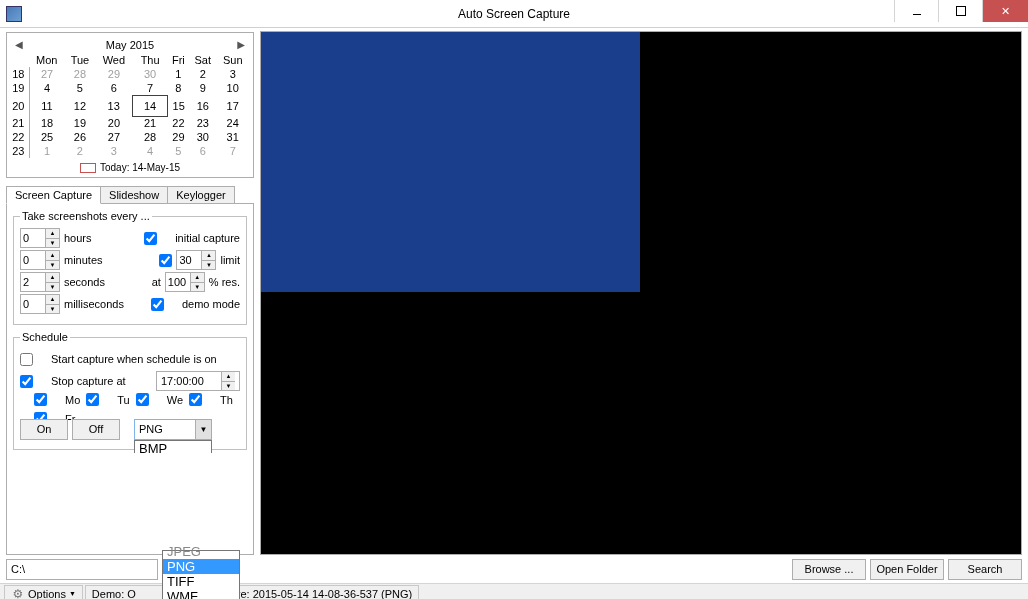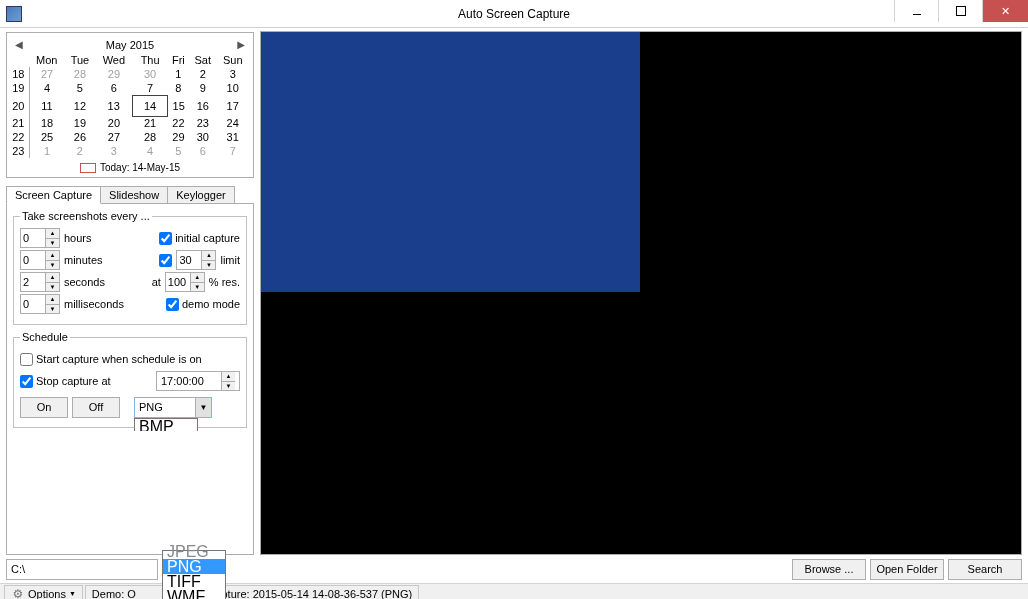--- a/index.html
+++ b/index.html
@@ -32,26 +32,26 @@
   .tab.active{ background:#fff; position:relative; z-index:2; border-bottom:1px solid #fff; }
   .tab-panel{ border:1px solid #adadad; background:#fff; padding:4px 6px 6px; flex:1; overflow:hidden; margin-top:-1px; position:relative; }
   fieldset{ border:1px solid #c0c0c0; margin:2px 0 6px; padding:4px 6px 8px; font-size:11px; }
   fieldset legend{ font-size:11px; padding:0 2px; }
   .row{ display:flex; align-items:center; gap:4px; margin:2px 0; height:20px; }
   .spinner{ display:inline-flex; border:1px solid #adadad; height:20px; background:#fff; }
   .spinner input{ border:none; width:24px; text-align:left; padding:0 2px; font-size:11px; outline:none; }
   .spinner .spbtns{ display:flex; flex-direction:column; width:14px; border-left:1px solid #adadad;}
   .spinner .spbtns div{ flex:1; display:flex; align-items:center; justify-content:center; font-size:6px; background:#f0f0f0; cursor:pointer; }
   .spinner .spbtns div:first-child{border-bottom:1px solid #adadad;}
-  .chk{ display:inline-flex; align-items:center; gap:3px; }
+  .chk{ display:inline-flex; align-items:center; gap:18px; }
   .chk input{ margin:0; width:13px; height:13px; }
   .btn{ border:1px solid #adadad; background:#f0f0f0; padding:1px 0; height:21px; font-size:11px; cursor:pointer; display:inline-flex; align-items:center; }
   .combo{ border:1px solid #7eb4ea; background:#fff; height:21px; width:78px; display:inline-flex; align-items:center; padding:0 4px; font-size:11px; position:relative; }
   .combo .dd{ position:absolute; right:0; top:0; bottom:0; width:16px; border-left:1px solid #adadad; background:#e1e1e1; display:flex; align-items:center; justify-content:center; font-size:8px; }
-  .dropdown-list{ position:absolute; border:1px solid #767676; background:#fff; font-size:16px; z-index:100; width:64px; }
+  .dropdown-list{ position:absolute; border:1px solid #767676; background:#fff; font-size:13px; z-index:100; width:78px; }
   .dropdown-list div{ padding:0 4px; height:15px; line-height:15px; }
   .dropdown-list div.cut{ color:#888; margin-top:-7px;}
   .dropdown-list div.sel{ background:#3399ff; color:#fff; }
   .rightpane{ flex:1; display:flex; flex-direction:column; }
   .screen-tabs{ display:flex; }
   .screen-tab{ border:1px solid #adadad; background:#f0f0f0; padding:2px 10px; font-size:11px; margin-right:-1px; cursor:pointer; border-bottom:none;}
   .screen-tab.active{ background:#fff; position:relative; z-index:2; }
   .preview-area{ flex:1; border:1px solid #adadad; background:#000; margin-top:-1px; display:grid; grid-template-columns:1fr 1fr; grid-template-rows:1fr 1fr; gap:2px; padding:0; }
   .preview-area .pane{ background:#000; }
   .preview-area .pane.blue{ background:#1a3e8c; }
@@ -270,20 +270,42 @@
             </label>
           <span style="flex:1"></span>
           <span class="time-spinner">
               <input value="17:00:00" style="">
               <span class="spbtns">
                 <div>▲</div>
                 <div>▼</div>
               </span>
             </span>
         </div>
+        <div class="row days-row">
+          <label class="chk">
+              <input type="checkbox" checked="" style="">
+              <span>Mo</span>
+            </label>
+          <label class="chk">
+              <input type="checkbox" checked="" style="">
+              <span>Tu</span>
+            </label>
+          <label class="chk">
+              <input type="checkbox" checked="" style="">
+              <span>We</span>
+            </label>
+          <label class="chk">
+              <input type="checkbox" checked="" style="">
+              <span>Th</span>
+            </label>
+          <label class="chk">
+              <input type="checkbox" checked="" style="">
+              <span>Fr</span>
+            </label>
+        </div>
         <div class="row" style="margin-top:6px;">
           <span class="btn" style="width:48px; justify-content:center;">On</span>
           <span class="btn" style="width:48px; justify-content:center;">Off</span>
           <span style="width:6px;"></span>
           <span class="dropdown-container">
             <span class="combo">
               <span>PNG</span>
               <span class="dd">▼</span>
             </span>
             <div class="dropdown-list" style="top:21px; left:0; overflow:hidden; height:13px; border-bottom:none;">

